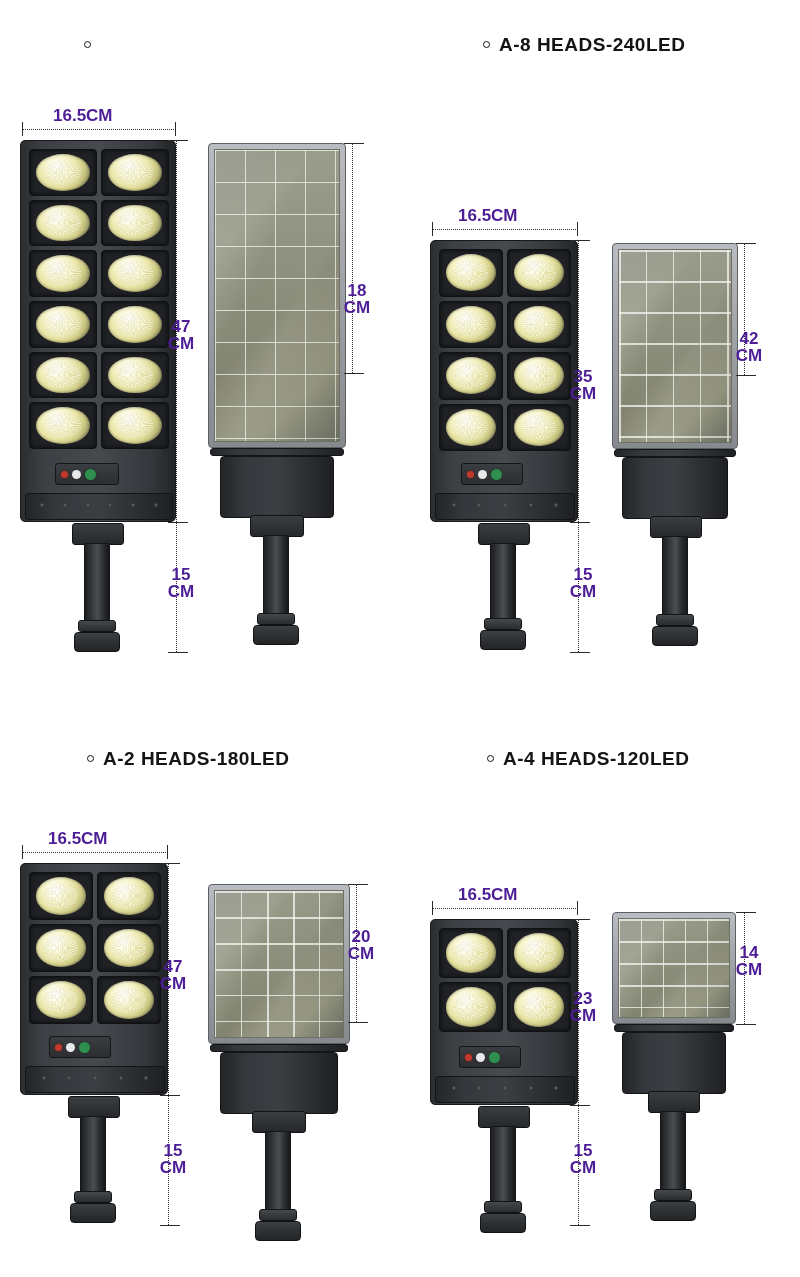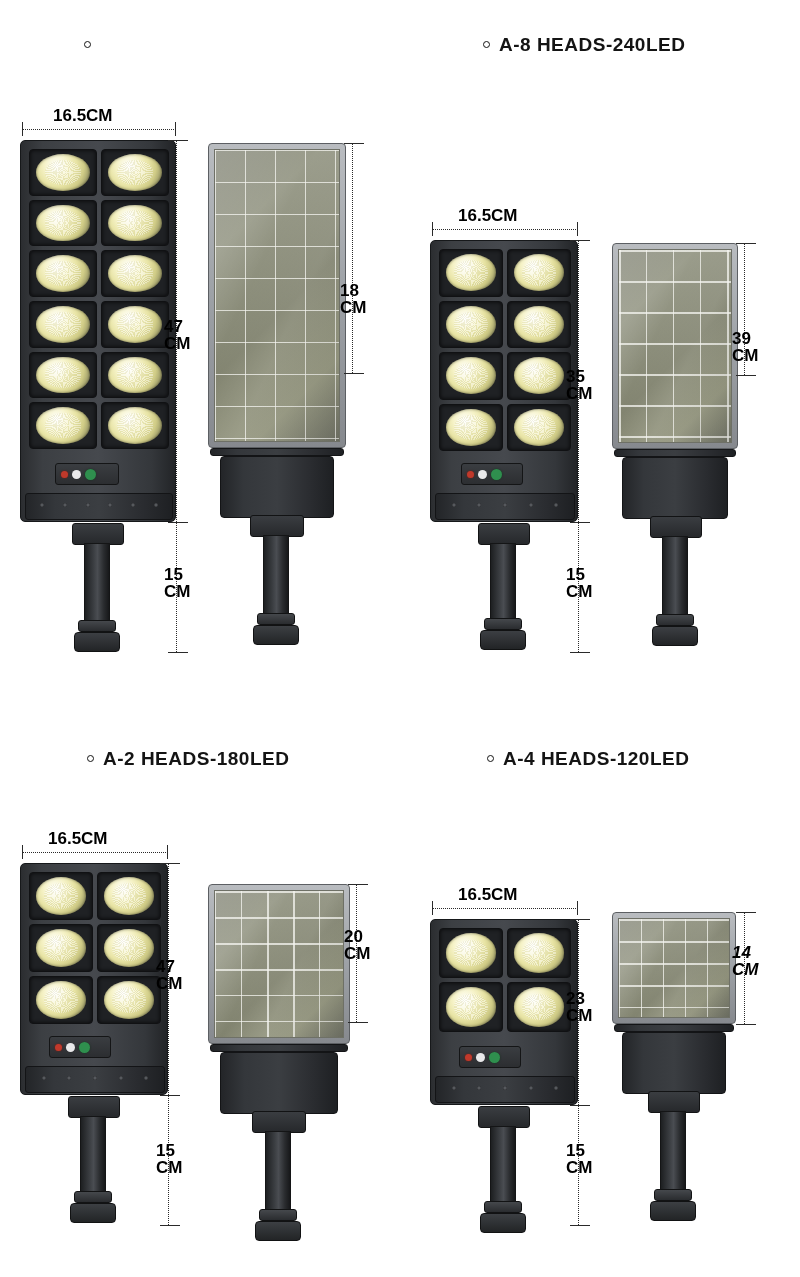--- a/index.html
+++ b/index.html
@@ -33,23 +33,24 @@
     border: 1.6px solid #141414;
     border-radius: 50%;
     margin-right: 9px;
     vertical-align: 3px;
     box-sizing: border-box;
   }
   .dimlabel {
     position: absolute;
     font-size: 17px;
     font-weight: bold;
-    color: #000000;
+    color: #4c1d95;
     white-space: nowrap;
     line-height: 1.0;
+    text-align: center;
   }
   .dimline-h {
     position: absolute;
     border-top: 1.3px dotted #2a2a2a;
     height: 0;
   }
   .dimline-v {
     position: absolute;
     border-left: 1.3px dotted #2a2a2a;
     width: 0;
@@ -367,21 +368,21 @@
     <div class="bracket" style="left:38px; top:273px; width:52px; height:22px;"></div>
     <div class="pole" style="left:50px; top:293px; width:26px; height:96px;"></div>
     <div class="pole-cap" style="left:44px; top:371px; width:38px; height:12px;"></div>
     <div class="pole-foot" style="left:40px; top:383px; width:46px; height:20px;"></div>
   </div>
 
   <div class="dimline-v" style="left:744px; top:243px; height:132px;"></div>
   <div class="tick-h" style="left:736px; top:243px; width:20px;"></div>
   <div class="tick-h" style="left:736px; top:375px; width:20px;"></div>
   <div class="dimlabel" style="left:732px; top:330px; width:34px;">
-    <span>39</span><br><span>CM</span>
+    <span>42</span><br><span>CM</span>
   </div>
 </div>
 
 <div class="panel">
 
   <div class="title" style="left:87px; top:748px;">
     <span class="bullet"></span><span>A-2 HEADS-180LED</span>
   </div>
 
   <div class="dimline-h" style="left:22px; top:852px; width:146px;"></div>
@@ -512,16 +513,16 @@
     <div class="solar-lower" style="left:10px; top:120px; width:104px; height:62px; border-radius:4px;"></div>
     <div class="bracket" style="left:36px; top:179px; width:52px; height:22px;"></div>
     <div class="pole" style="left:48px; top:199px; width:26px; height:96px;"></div>
     <div class="pole-cap" style="left:42px; top:277px; width:38px; height:12px;"></div>
     <div class="pole-foot" style="left:38px; top:289px; width:46px; height:20px;"></div>
   </div>
 
   <div class="dimline-v" style="left:744px; top:912px; height:112px;"></div>
   <div class="tick-h" style="left:736px; top:912px; width:20px;"></div>
   <div class="tick-h" style="left:736px; top:1024px; width:20px;"></div>
-  <div class="dimlabel" style="left:732px; top:944px; width:34px;font-style:italic;">
+  <div class="dimlabel" style="left:732px; top:944px; width:34px;">
     <span>14</span><br><span>CM</span>
   </div>
 </div>
 
 </body></html>

